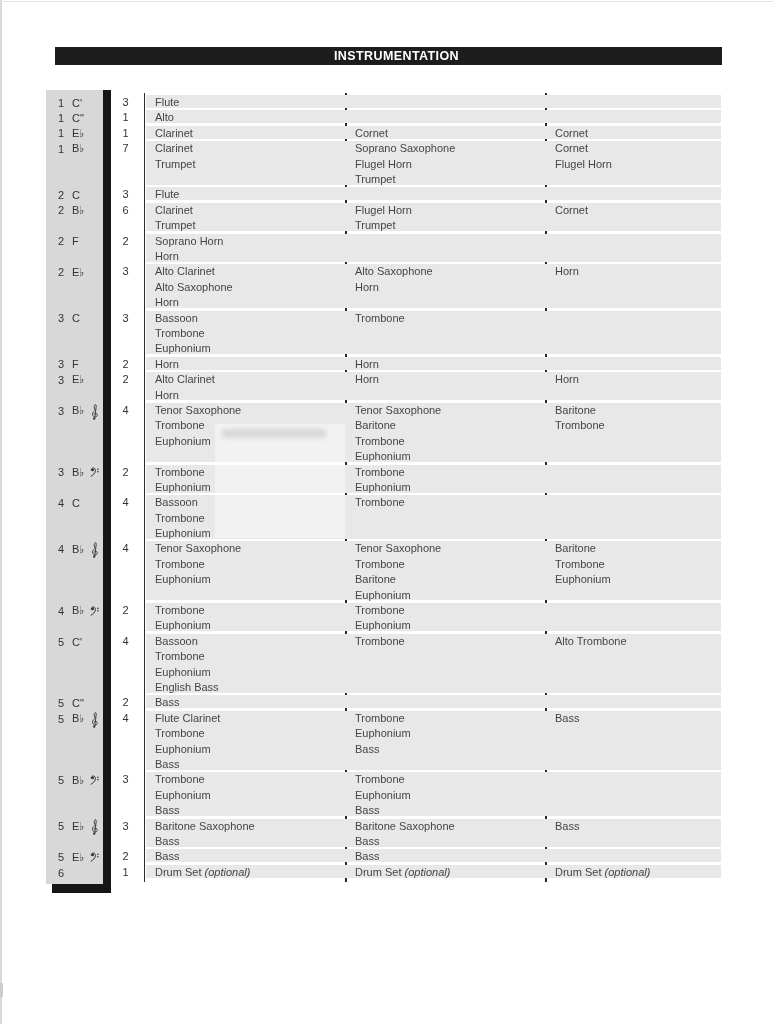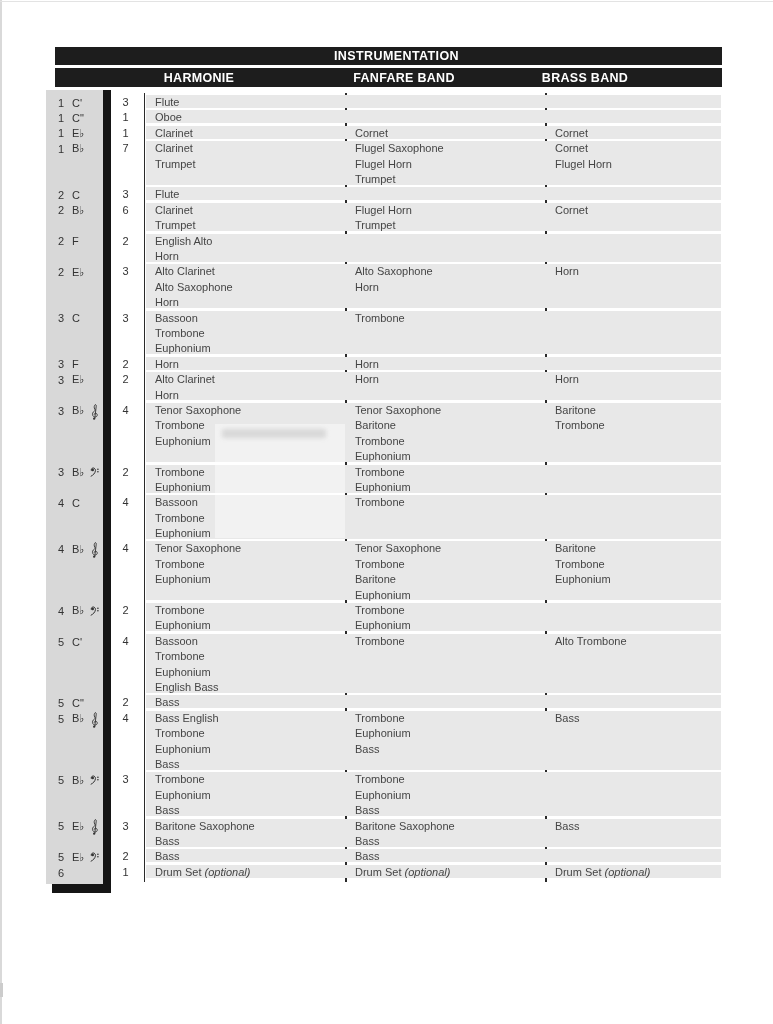--- a/index.html
+++ b/index.html
@@ -57,25 +57,20 @@
 
 <div class="page">
   <div class="edge-left"></div>
   <div class="edge-top"></div>
   <div class="edge-dash"></div>
 
   <div class="bar bar-title">
     <span>INSTRUMENTATION</span>
   </div>
 
-  <div class="bar bar-cols">
-    <span class="colhead c0">HARMONIE</span>
-    <span class="colhead c1">FANFARE BAND</span>
-    <span class="colhead c2">BRASS BAND</span>
-  </div>
 
   <div class="label-panel"></div>
   <div class="panel-shadow-right"></div>
   <div class="panel-shadow-bottom"></div>
 
   <div class="rows" id="rows">
     <div class="col-rule rule-0"></div>
     <div class="col-rule rule-1"></div>
     <div class="col-rule rule-2"></div>
   <div class="group" style="height: 15.4px;">
@@ -92,21 +87,21 @@
         <div class="icolumn icol-2"></div>
       </div>
       <div class="group" style="height: 15.4px;">
         <div class="stripe" style="height: 12.8px;"></div>
         <div class="row-label">
           <span class="lnum">1</span>
           <span class="lnote">C"</span>
         </div>
         <div class="row-count">1</div>
         <div class="icolumn icol-0">
-          <div class="iline">Oboe</div>
+          <div class="iline">Alto</div>
         </div>
         <div class="icolumn icol-1"></div>
         <div class="icolumn icol-2"></div>
       </div>
       <div class="group" style="height: 15.4px;">
         <div class="stripe" style="height: 12.8px;"></div>
         <div class="row-label">
           <span class="lnum">1</span>
           <span class="lnote">E♭</span>
         </div>
@@ -126,21 +121,21 @@
         <div class="row-label">
           <span class="lnum">1</span>
           <span class="lnote">B♭</span>
         </div>
         <div class="row-count">7</div>
         <div class="icolumn icol-0">
           <div class="iline">Clarinet</div>
           <div class="iline">Trumpet</div>
         </div>
         <div class="icolumn icol-1">
-          <div class="iline">Flugel Saxophone</div>
+          <div class="iline">Soprano Saxophone</div>
           <div class="iline">Flugel Horn</div>
           <div class="iline">Trumpet</div>
         </div>
         <div class="icolumn icol-2">
           <div class="iline">Cornet</div>
           <div class="iline">Flugel Horn</div>
         </div>
       </div>
       <div class="group" style="height: 15.4px;">
         <div class="stripe" style="height: 12.8px;"></div>
@@ -175,21 +170,21 @@
         </div>
       </div>
       <div class="group" style="height: 30.8px;">
         <div class="stripe" style="height: 28.2px;"></div>
         <div class="row-label">
           <span class="lnum">2</span>
           <span class="lnote">F</span>
         </div>
         <div class="row-count">2</div>
         <div class="icolumn icol-0">
-          <div class="iline">English Alto</div>
+          <div class="iline">Soprano Horn</div>
           <div class="iline">Horn</div>
         </div>
         <div class="icolumn icol-1"></div>
         <div class="icolumn icol-2"></div>
       </div>
       <div class="group" style="height: 46.2px;">
         <div class="stripe" style="height: 43.6px;"></div>
         <div class="row-label">
           <span class="lnum">2</span>
           <span class="lnote">E♭</span>
@@ -414,21 +409,21 @@
         <div class="row-label">
           <span class="lnum">5</span>
           <span class="lnote">B♭</span>
           <svg viewBox="0 0 12 24" width="9" height="18" class="clef-treble">
             <path d="M6.4 20.6 L8.3 4.2 C8.5 2.0 6.9 1.4 6.1 3.2 C5.1 5.4 5.6 7.8 7.3 9.6 C4.9 11.2 3.1 12.8 3.3 15.2 C3.5 17.6 5.5 19.0 7.5 18.6 C9.5 18.2 10.3 16.0 9.2 14.5 C8.1 13.1 5.9 13.4 5.5 15.1" fill="none" stroke="#333" stroke-width="1.2" stroke-linecap="round"></path>
             <circle cx="5.5" cy="20.9" r="1.5" fill="#333"></circle>
           </svg>
         </div>
         <div class="row-count">4</div>
         <div class="icolumn icol-0">
-          <div class="iline">Bass English</div>
+          <div class="iline">Flute Clarinet</div>
           <div class="iline">Trombone</div>
           <div class="iline">Euphonium</div>
           <div class="iline">Bass</div>
         </div>
         <div class="icolumn icol-1">
           <div class="iline">Trombone</div>
           <div class="iline">Euphonium</div>
           <div class="iline">Bass</div>
         </div>
         <div class="icolumn icol-2">

